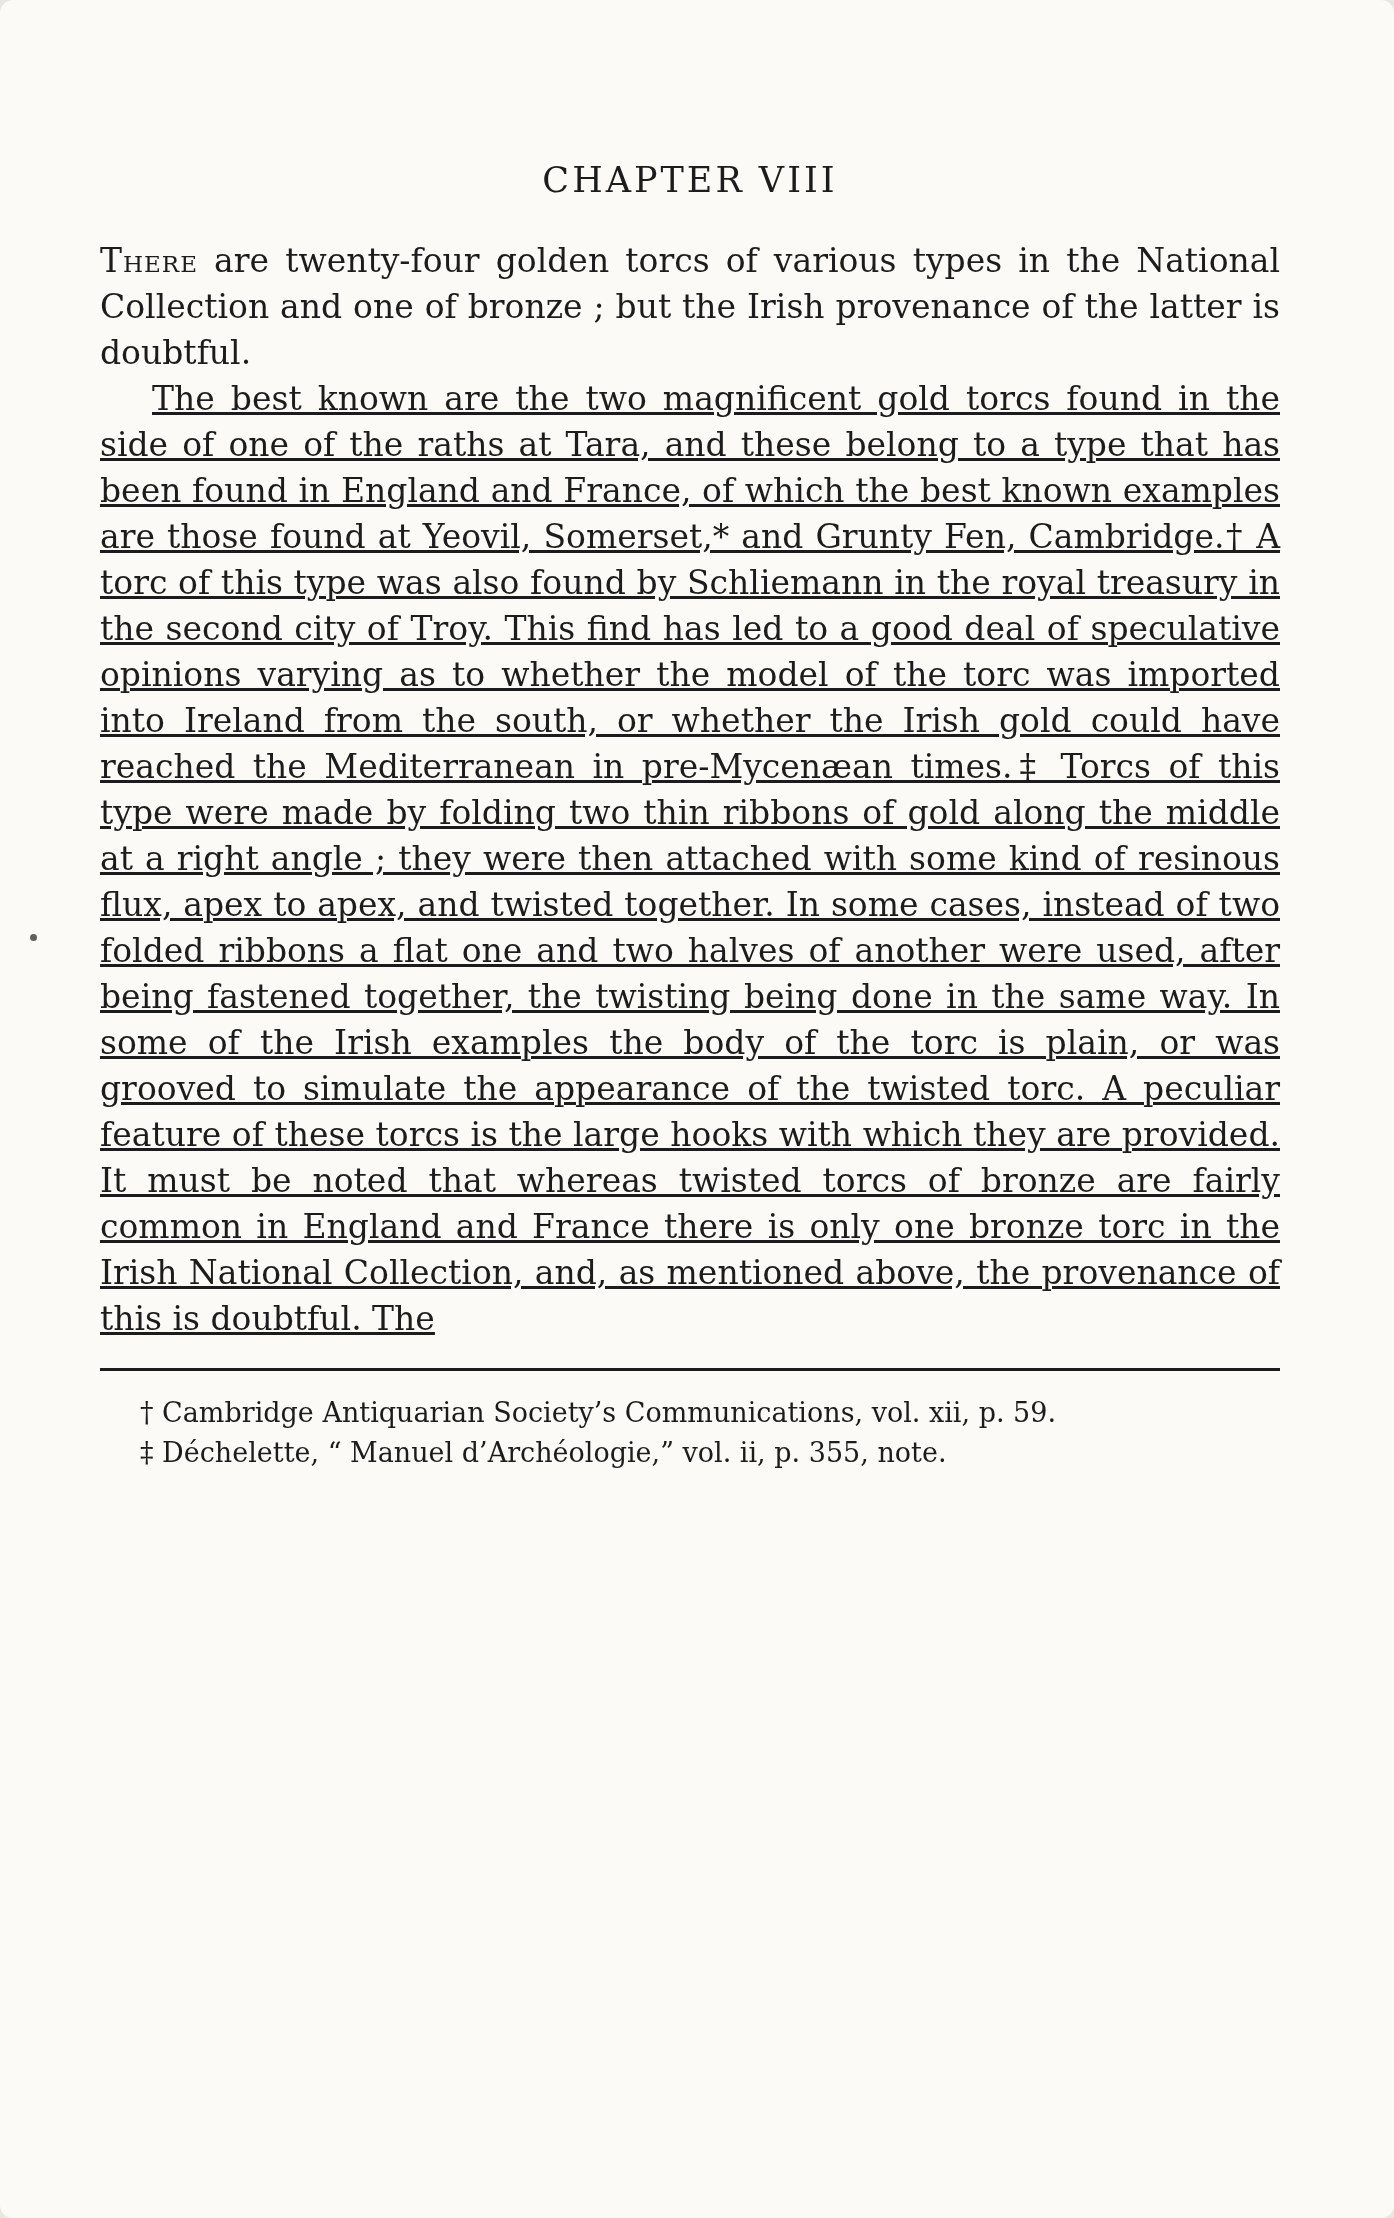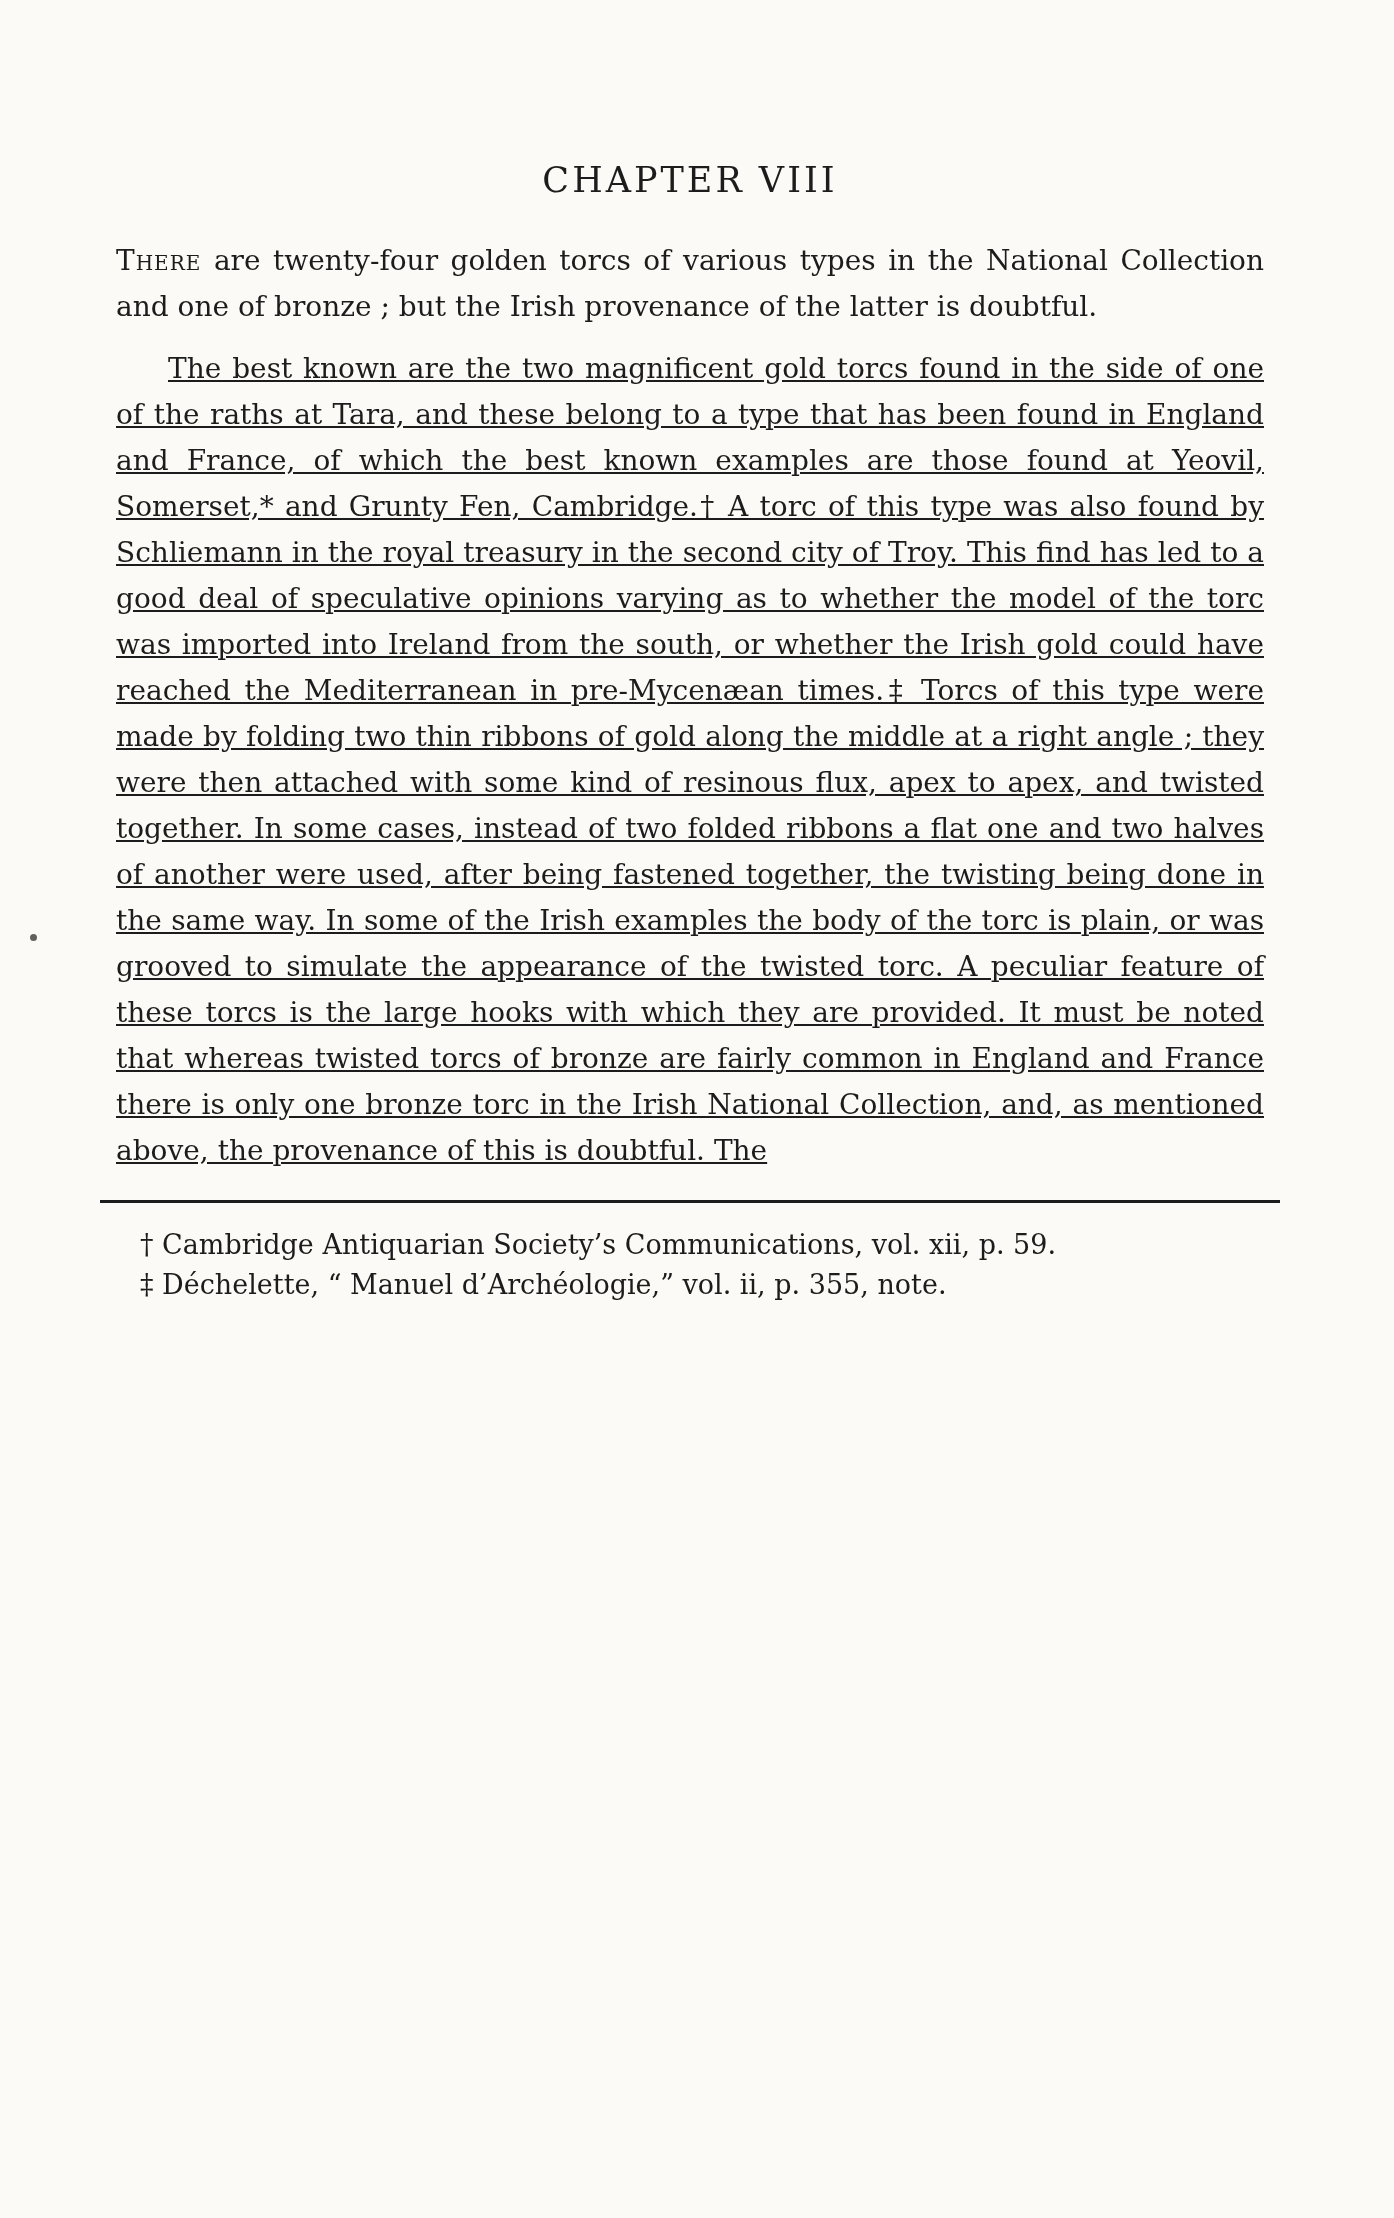--- a/index.html
+++ b/index.html
@@ -10,20 +10,21 @@
   .page {
     position: relative;
     width: 1394px;
     height: 2218px;
     margin: 0 auto;
     background: #fbfaf6;
     color: #1c1c1c;
     font-family: "DejaVu Serif", "Liberation Serif", serif;
     overflow: hidden;
     box-sizing: border-box;
+    border-radius: 13px;
   }
   .content {
     position: absolute;
     left: 100px;
     right: 114px;
     top: 160px;
   }
   .chapter-heading {
     font-size: 35px;
     font-weight: normal;
@@ -33,24 +34,24 @@
   }
   .section-heading {
     font-size: 29px;
     font-weight: normal;
     font-variant: small-caps;
     letter-spacing: 3px;
     text-align: center;
     margin: 0 0 44px 0;
   }
   .body-text p.para {
-    font-size: 28px;
+    font-size: 33px;
     line-height: 46px;
     text-align: justify;
-    margin: 16px;
+    margin: 0;
   }
   .body-text p.para.indent {
     text-indent: 52px;
     text-decoration: underline;
   }
   .lead-smallcaps {
     font-variant: small-caps;
     letter-spacing: 1px;
   }
   .footnote-rule {

